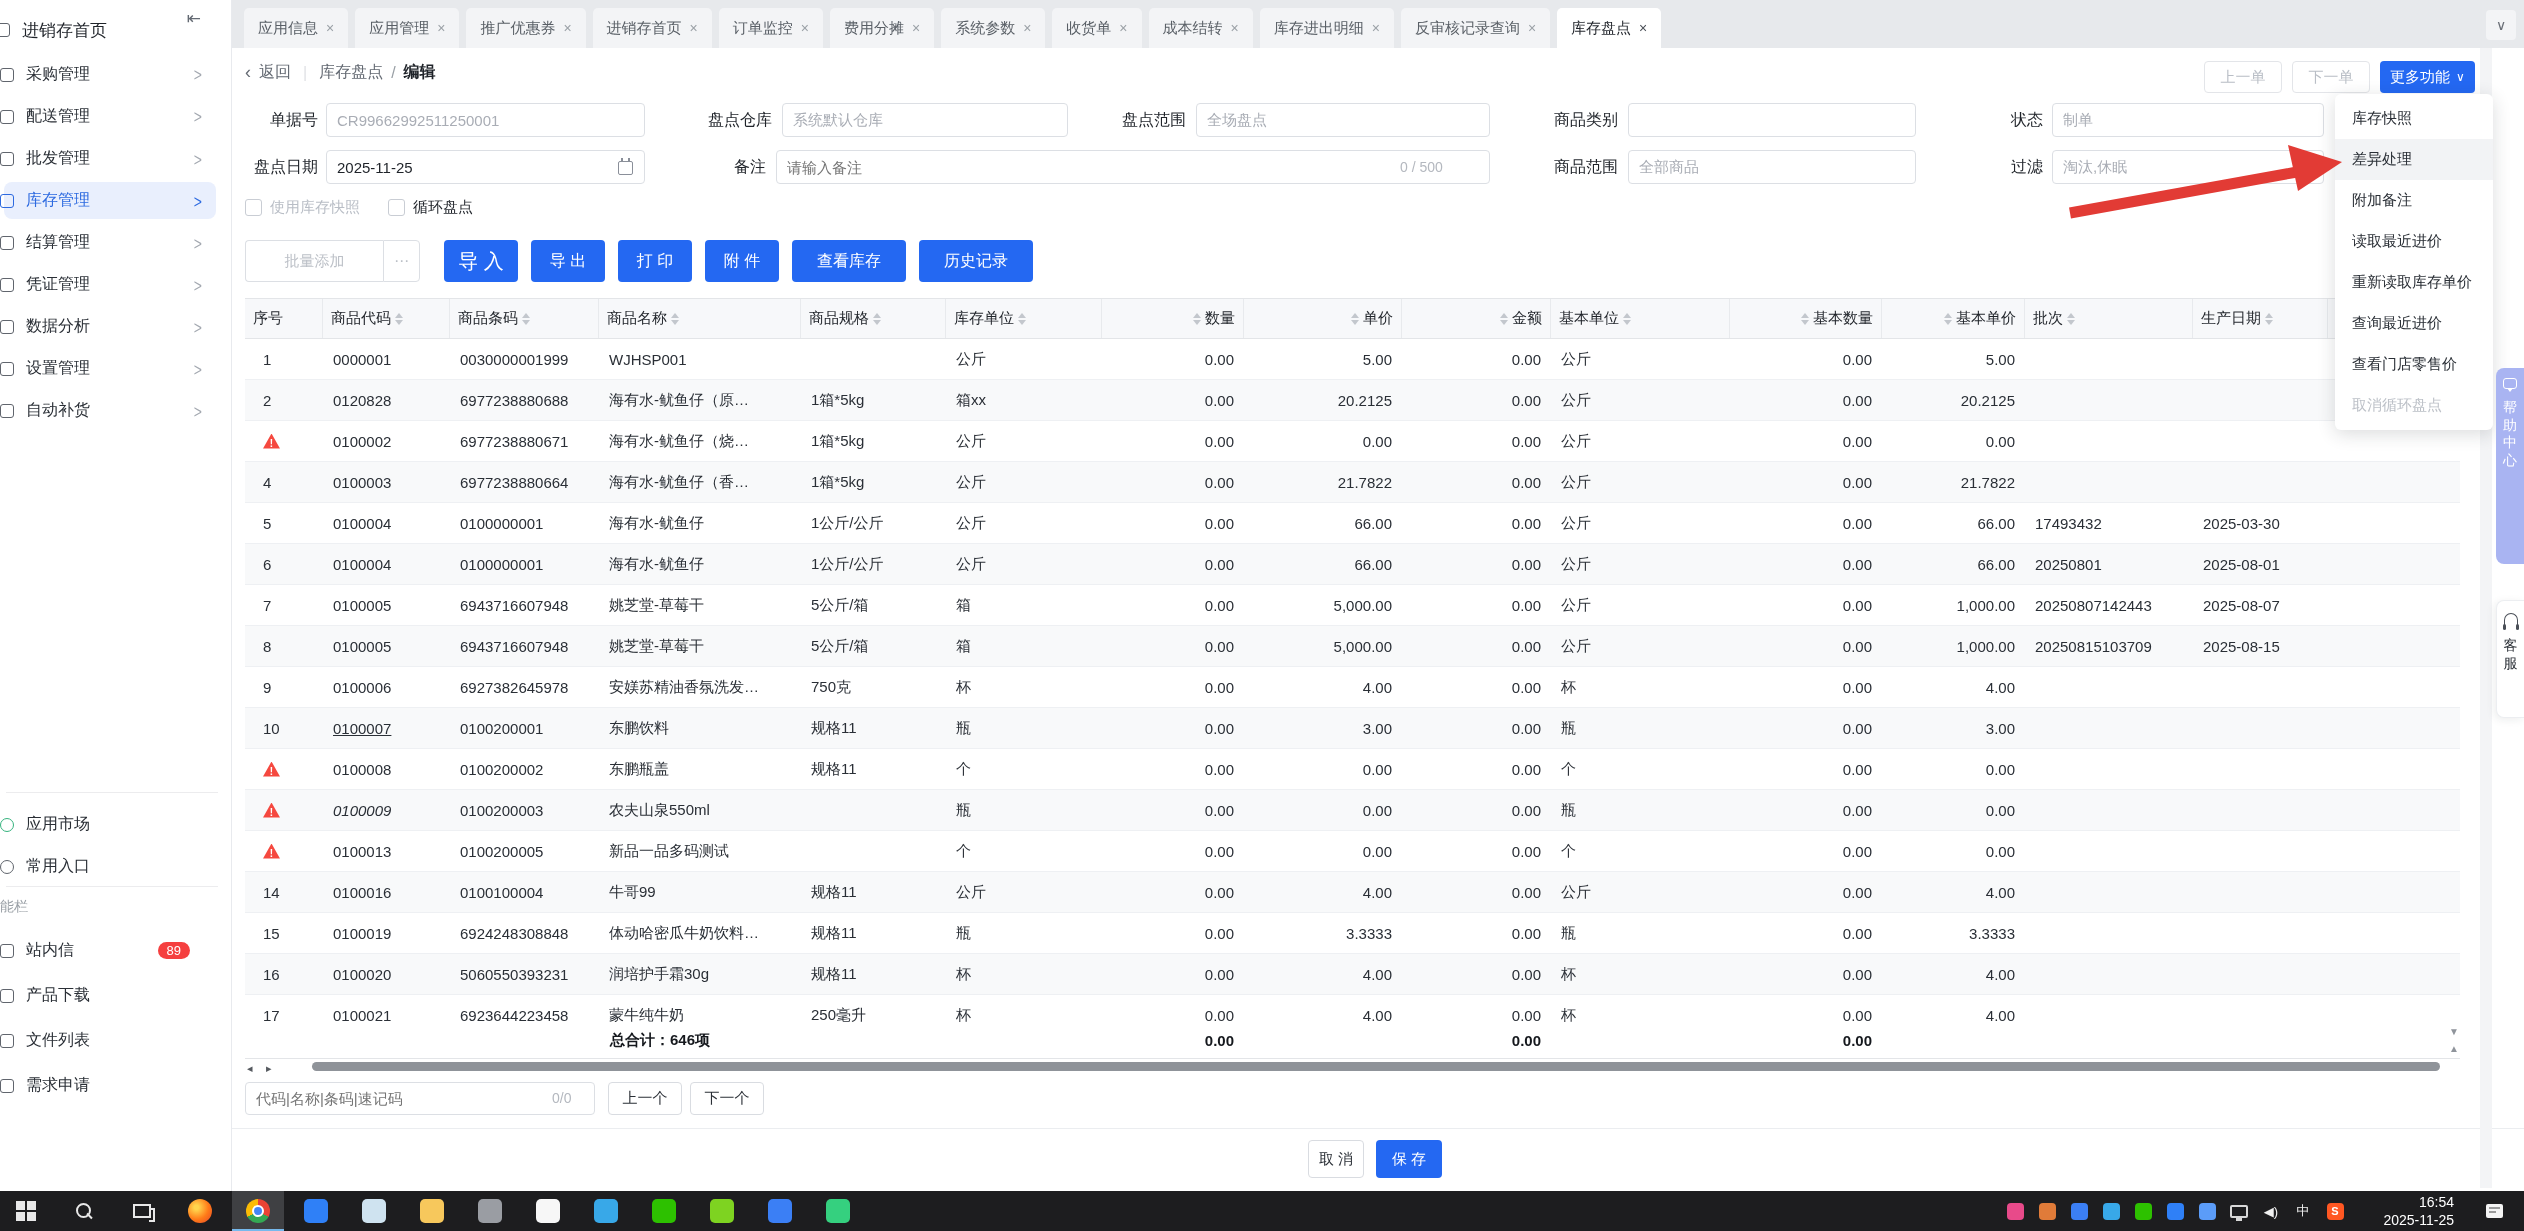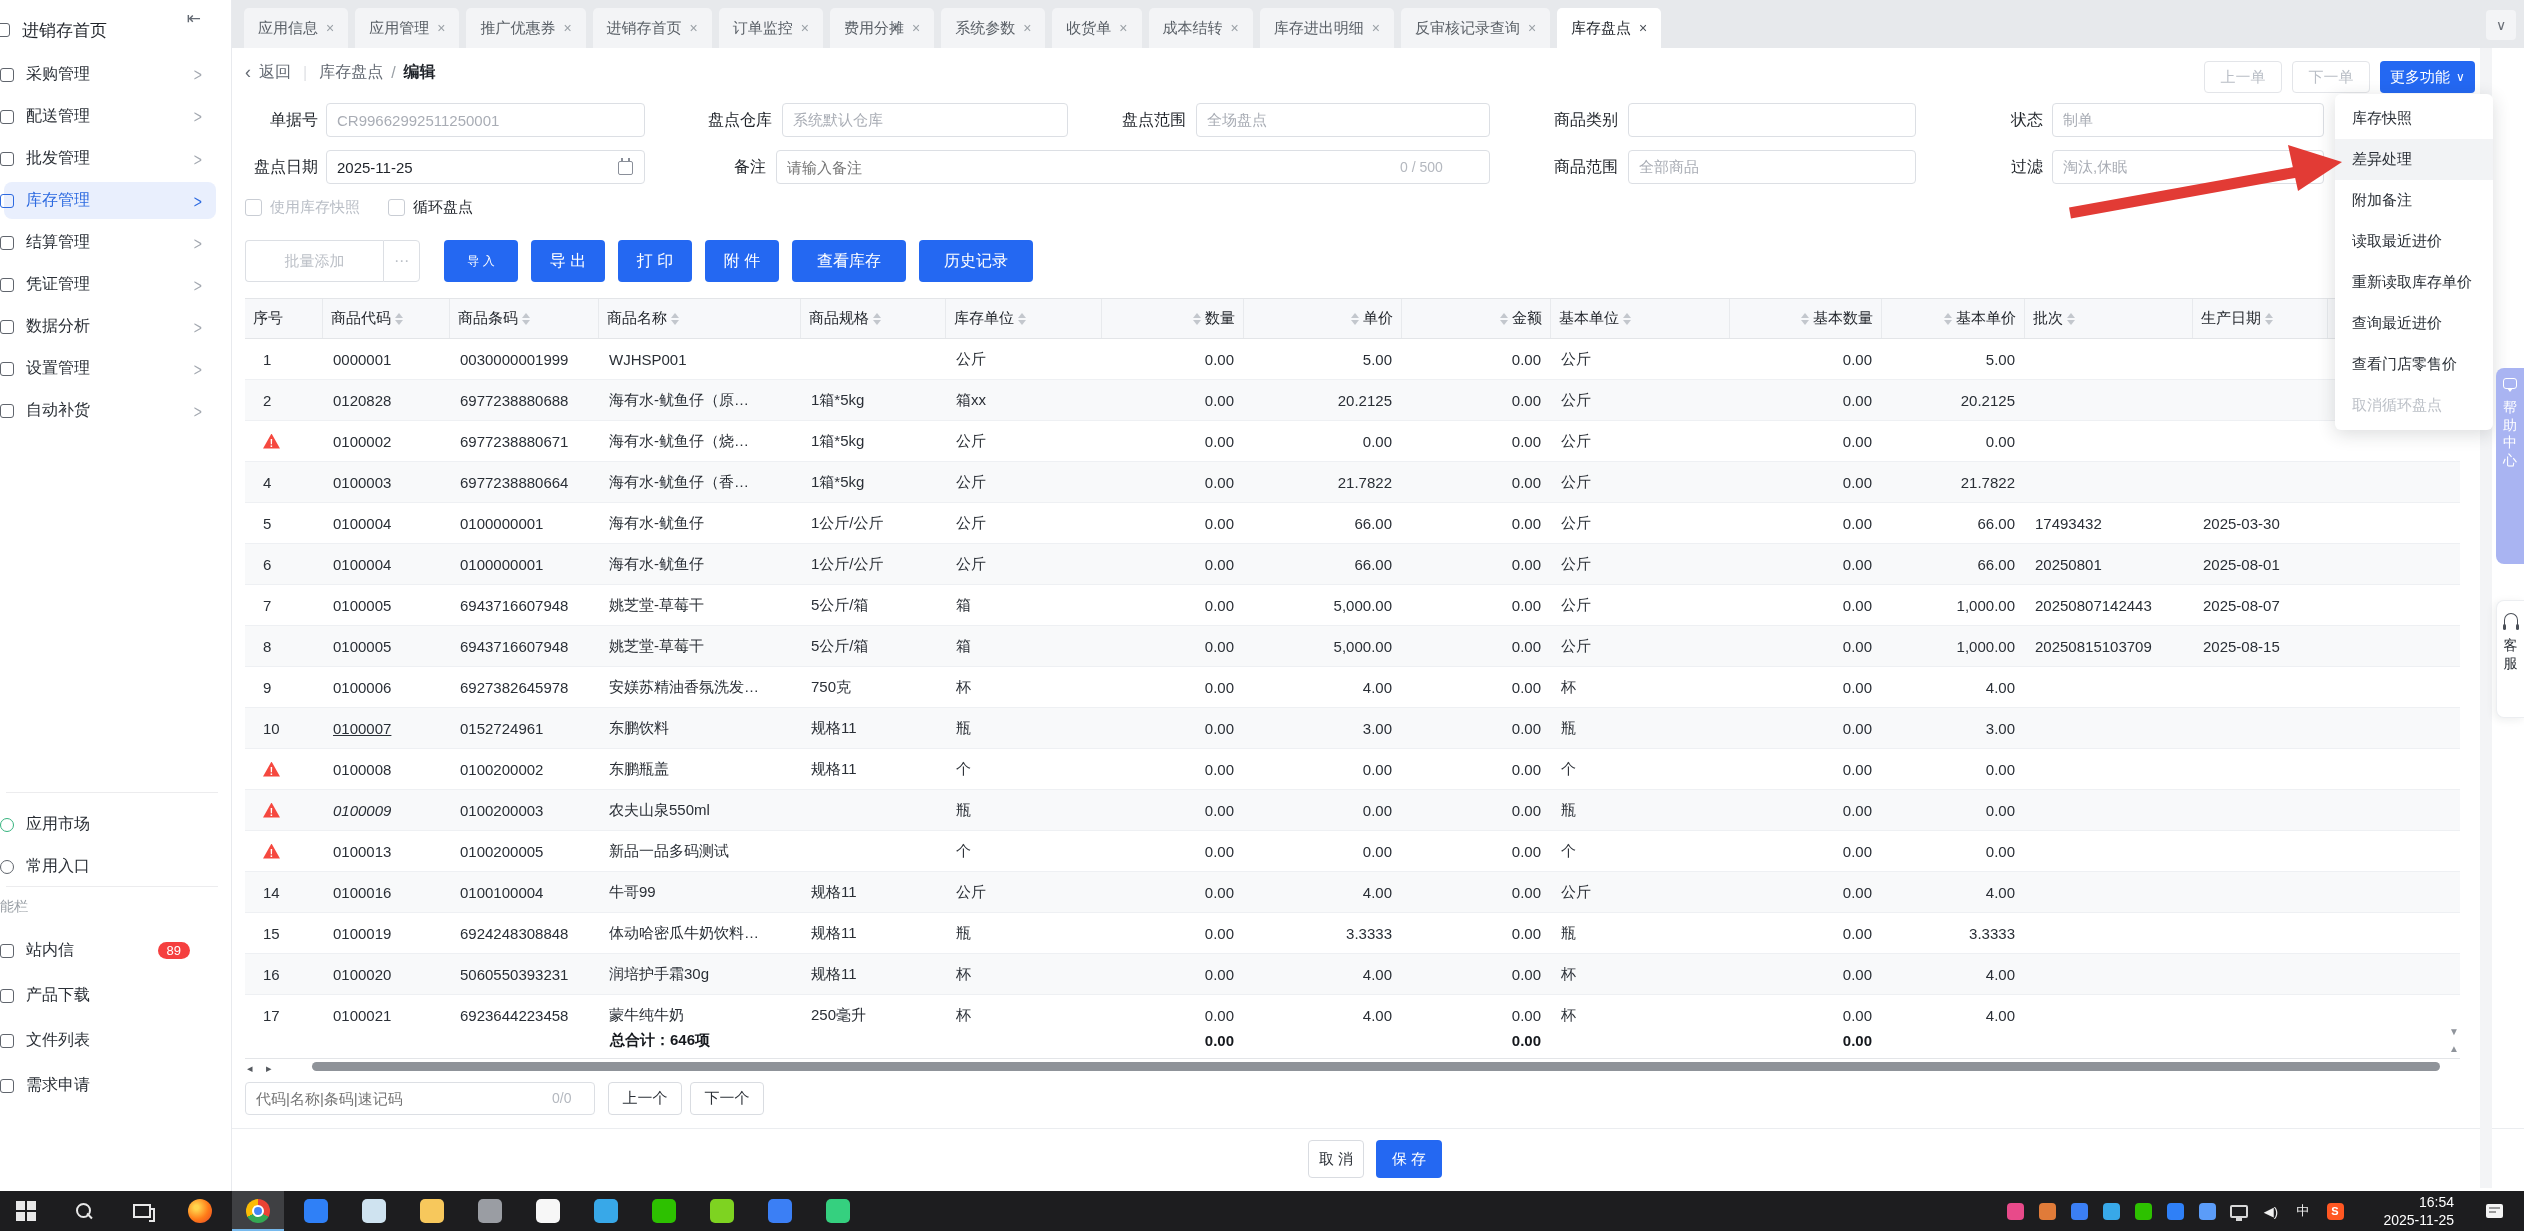--- a/index.html
+++ b/index.html
@@ -330,21 +330,21 @@
       </div>
       <div class="ckrow abs" style="left: 388px; top: 198px;">
         <span class="ckbox"></span>
         <span style="color: rgb(31, 35, 41);">循环盘点</span>
       </div>
     </div>
 
   <div class="tb-btn split-main" style="left:245px;width:138px">批量添加</div>
   <div class="tb-btn split-more" style="left:383px;width:37px">⋯</div>
   <div id="toolbar-btns">
-      <div class="btn primary abs" style="left: 444px; top: 240px; width: 74px; height: 42px; font-size: 12px;">导 入</div>
+      <div class="btn primary abs" style="left: 444px; top: 240px; width: 74px; height: 42px; font-size: 20px;">导 入</div>
       <div class="btn primary abs" style="left: 531px; top: 240px; width: 74px; height: 42px; font-size: 16px;">导 出</div>
       <div class="btn primary abs" style="left: 618px; top: 240px; width: 74px; height: 42px; font-size: 16px;">打 印</div>
       <div class="btn primary abs" style="left: 705px; top: 240px; width: 74px; height: 42px; font-size: 16px;">附 件</div>
       <div class="btn primary abs" style="left: 792px; top: 240px; width: 114px; height: 42px; font-size: 16px;">查看库存</div>
       <div class="btn primary abs" style="left: 919px; top: 240px; width: 114px; height: 42px; font-size: 16px;">历史记录</div>
     </div>
 
   <div class="table">
     <div class="thead" id="thead">
         <div class="th" style="width: 78px; flex: 0 0 auto;">
@@ -597,21 +597,21 @@
           <div class="td" style="width: 179px; flex: 0 0 auto;">杯</div>
           <div class="td r" style="width: 152px; flex: 0 0 auto;">0.00</div>
           <div class="td r" style="width: 143px; flex: 0 0 auto;">4.00</div>
           <div class="td" style="width: 168px; flex: 0 0 auto;"></div>
           <div class="td" style="width: 135px; flex: 0 0 auto;"></div>
           <div class="td" style="width: 132px; flex: 0 0 auto;"></div>
         </div>
         <div class="tr even">
           <div class="td c" style="width: 78px; flex: 0 0 auto;">10</div>
           <div class="td" style="width: 127px; flex: 0 0 auto; text-decoration: underline;">0100007</div>
-          <div class="td" style="width: 149px; flex: 0 0 auto;">0152724961</div>
+          <div class="td" style="width: 149px; flex: 0 0 auto;">0100200001</div>
           <div class="td" style="width: 202px; flex: 0 0 auto;">东鹏饮料</div>
           <div class="td" style="width: 145px; flex: 0 0 auto;">规格11</div>
           <div class="td" style="width: 156px; flex: 0 0 auto;">瓶</div>
           <div class="td r" style="width: 142px; flex: 0 0 auto;">0.00</div>
           <div class="td r" style="width: 158px; flex: 0 0 auto;">3.00</div>
           <div class="td r" style="width: 149px; flex: 0 0 auto;">0.00</div>
           <div class="td" style="width: 179px; flex: 0 0 auto;">瓶</div>
           <div class="td r" style="width: 152px; flex: 0 0 auto;">0.00</div>
           <div class="td r" style="width: 143px; flex: 0 0 auto;">3.00</div>
           <div class="td" style="width: 168px; flex: 0 0 auto;"></div>

